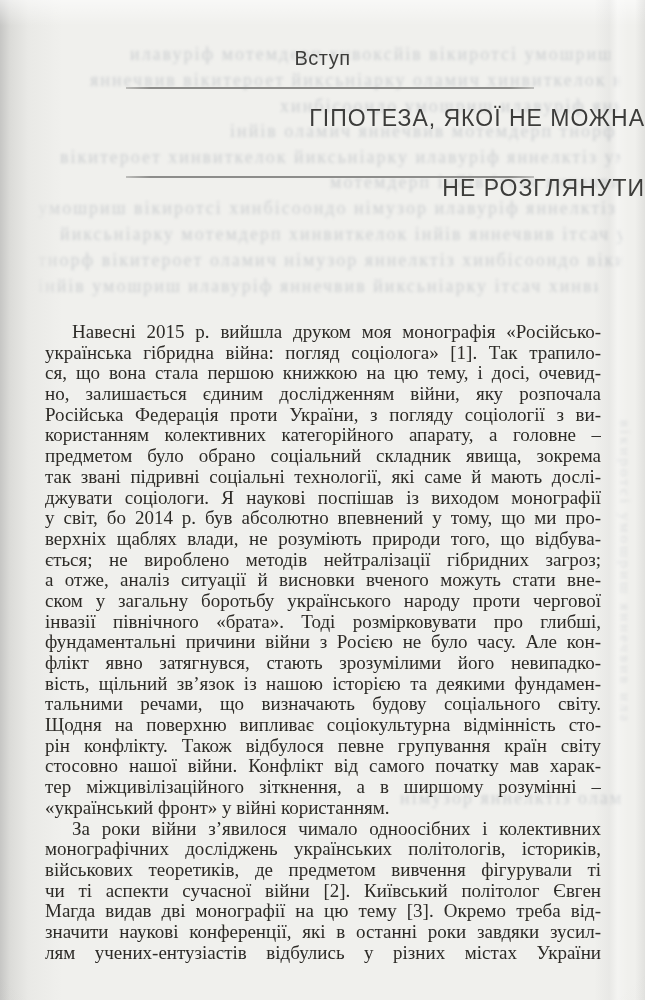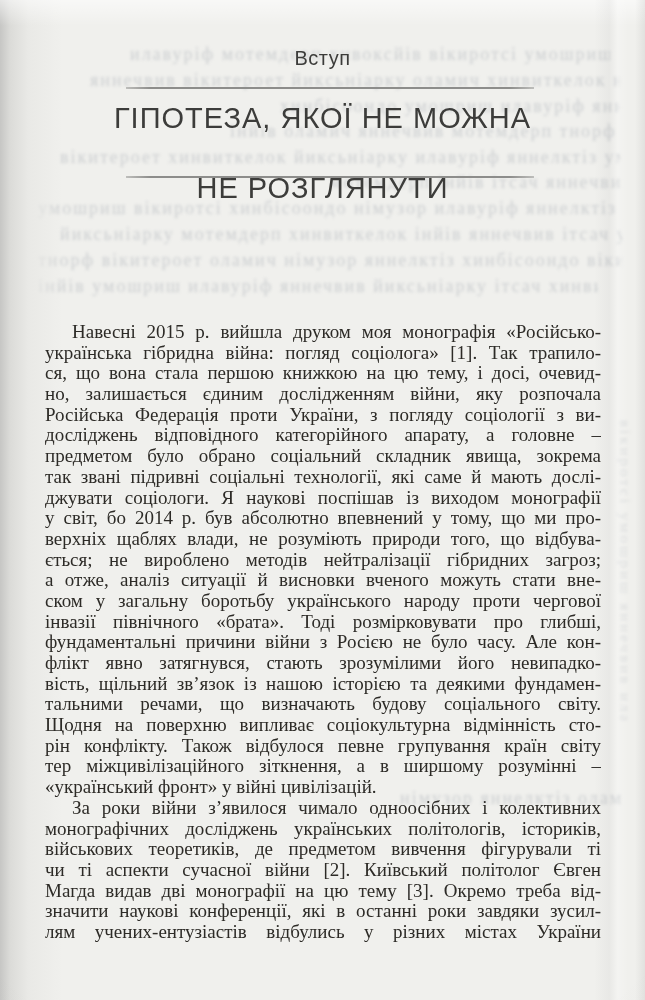--- a/index.html
+++ b/index.html
@@ -67,23 +67,23 @@
     color:var(--title-ink,#3b3b39);
   }
   .rule{
     position:absolute;left:126px;width:408px;height:2px;
     background:linear-gradient(90deg,rgba(130,130,128,.45),#8d8d8b 6%,#8d8d8b 94%,rgba(130,130,128,.45));
   }
   .rule-top{top:87px;}
   .rule-bottom{top:176px;}
   .chapter-title{
     position:absolute;top:101px;left:0;width:100%;
-    text-align:center;
+    text-align:right;
     font-family:"Liberation Sans","DejaVu Sans",sans-serif;
-    font-size:29px;line-height:35px;font-weight:500;letter-spacing:1px;
+    font-size:23px;line-height:35px;font-weight:500;letter-spacing:1px;
     color:var(--title-ink,#3e3e3c);
     white-space:pre-line;
   }
 
   
   .body-text{
     position:absolute;top:282px;left:45px;width:556px;
     font-size:19px;
     color:var(--ink,#2d2b27);
     margin-top:40px;
@@ -132,38 +132,39 @@
        <span>НЕ РОЗГЛЯНУТИ</span></div>
 
   <div class="rule rule-bottom"></div>
 
   <div class="body-text">
       <div class="bline ind">Навесні 2015 р. вийшла друком моя монографія «Російсько-</div>
       <div class="bline">українська гібридна війна: погляд соціолога» [1]. Так трапило-</div>
       <div class="bline">ся, що вона стала першою книжкою на цю тему, і досі, очевид-</div>
       <div class="bline">но, залишається єдиним дослідженням війни, яку розпочала</div>
       <div class="bline">Російська Федерація проти України, з погляду соціології з ви-</div>
-      <div class="bline">досліджень відповідного категорійного апарату, а головне –</div>
+      <div class="bline">користанням колективних категорійного апарату, а головне –</div>
       <div class="bline">предметом було обрано соціальний складник явища, зокрема</div>
       <div class="bline">так звані підривні соціальні технології, які саме й мають дослі-</div>
       <div class="bline">джувати соціологи. Я наукові поспішав із виходом монографії</div>
       <div class="bline">у світ, бо 2014 р. був абсолютно впевнений у тому, що ми про-</div>
       <div class="bline">верхніх щаблях влади, не розуміють природи того, що відбува-</div>
       <div class="bline">ється; не вироблено методів нейтралізації гібридних загроз;</div>
       <div class="bline">а отже, аналіз ситуації й висновки вченого можуть стати вне-</div>
       <div class="bline">ском у загальну боротьбу українського народу проти чергової</div>
       <div class="bline">інвазії північного «брата». Тоді розмірковувати про глибші,</div>
       <div class="bline">фундаментальні причини війни з Росією не було часу. Але кон-</div>
       <div class="bline">флікт явно затягнувся, стають зрозумілими його невипадко-</div>
       <div class="bline">вість, щільний зв’язок із нашою історією та деякими фундамен-</div>
       <div class="bline">тальними речами, що визначають будову соціального світу.</div>
       <div class="bline">Щодня на поверхню випливає соціокультурна відмінність сто-</div>
       <div class="bline">рін конфлікту. Також відбулося певне групування країн світу</div>
+      <div class="bline">стосовно нашої війни. Конфлікт від самого початку мав харак-</div>
       <div class="bline">тер міжцивілізаційного зіткнення, а в ширшому розумінні –</div>
-      <div class="bline last">«український фронт» у війні цивілізацій.</div>
+      <div class="bline last">«український фронт» у війні користанням.</div>
       <div class="bline ind">За роки війни з’явилося чимало одноосібних і колективних</div>
       <div class="bline">монографічних досліджень українських політологів, істориків,</div>
       <div class="bline">військових теоретиків, де предметом вивчення фігурували ті</div>
       <div class="bline">чи ті аспекти сучасної війни [2]. Київський політолог Євген</div>
       <div class="bline">Магда видав дві монографії на цю тему [3]. Окремо треба від-</div>
       <div class="bline">значити наукові конференції, які в останні роки завдяки зусил-</div>
       <div class="bline">лям учених-ентузіастів відбулись у різних містах України</div>
     </div>
 
 </div>

